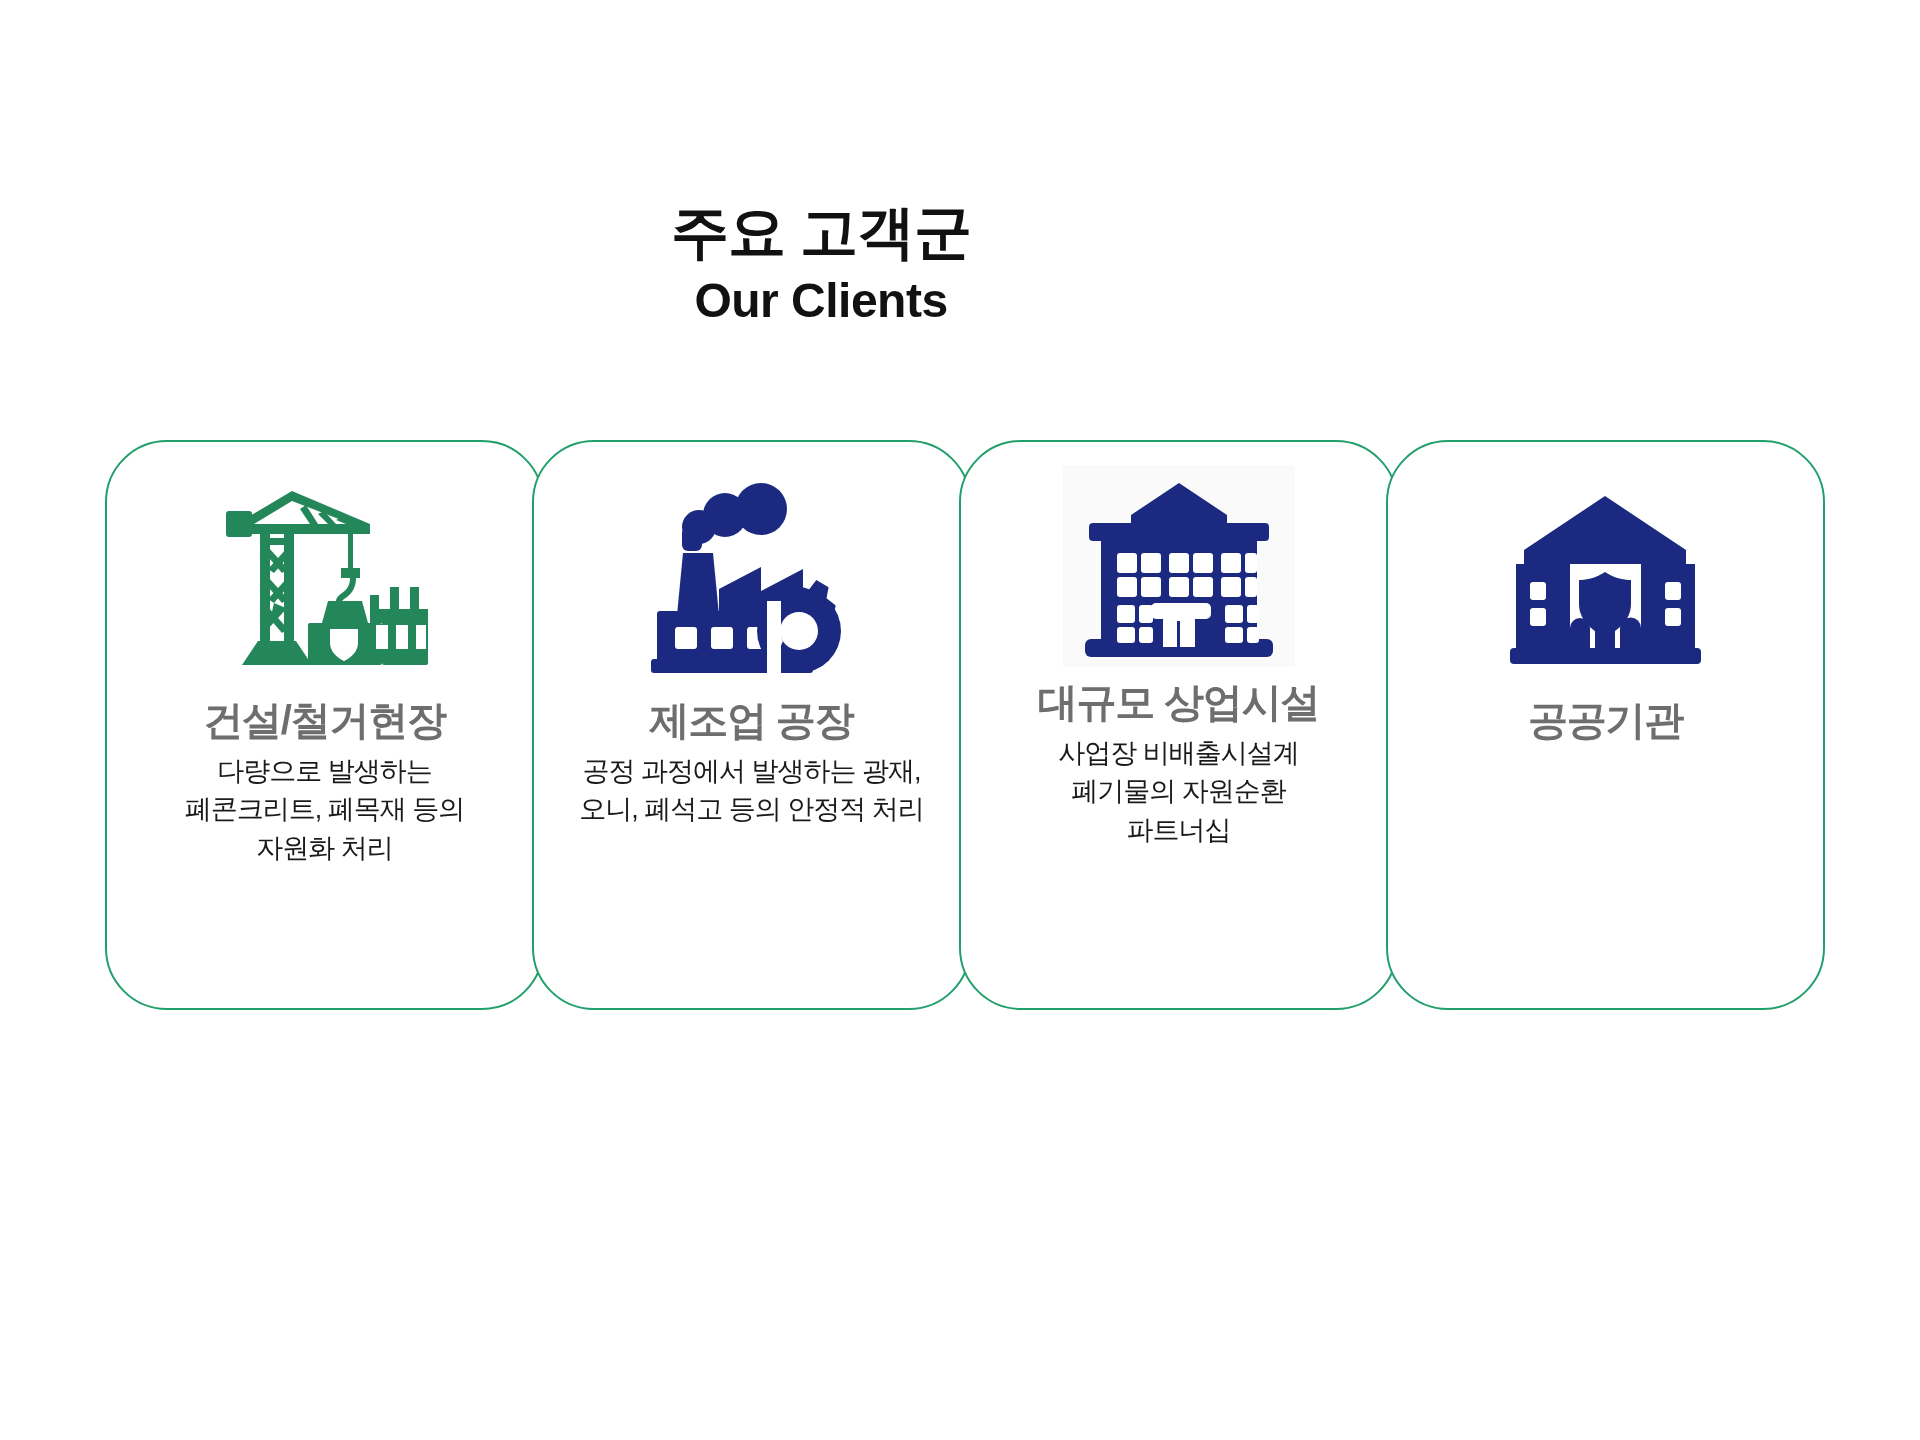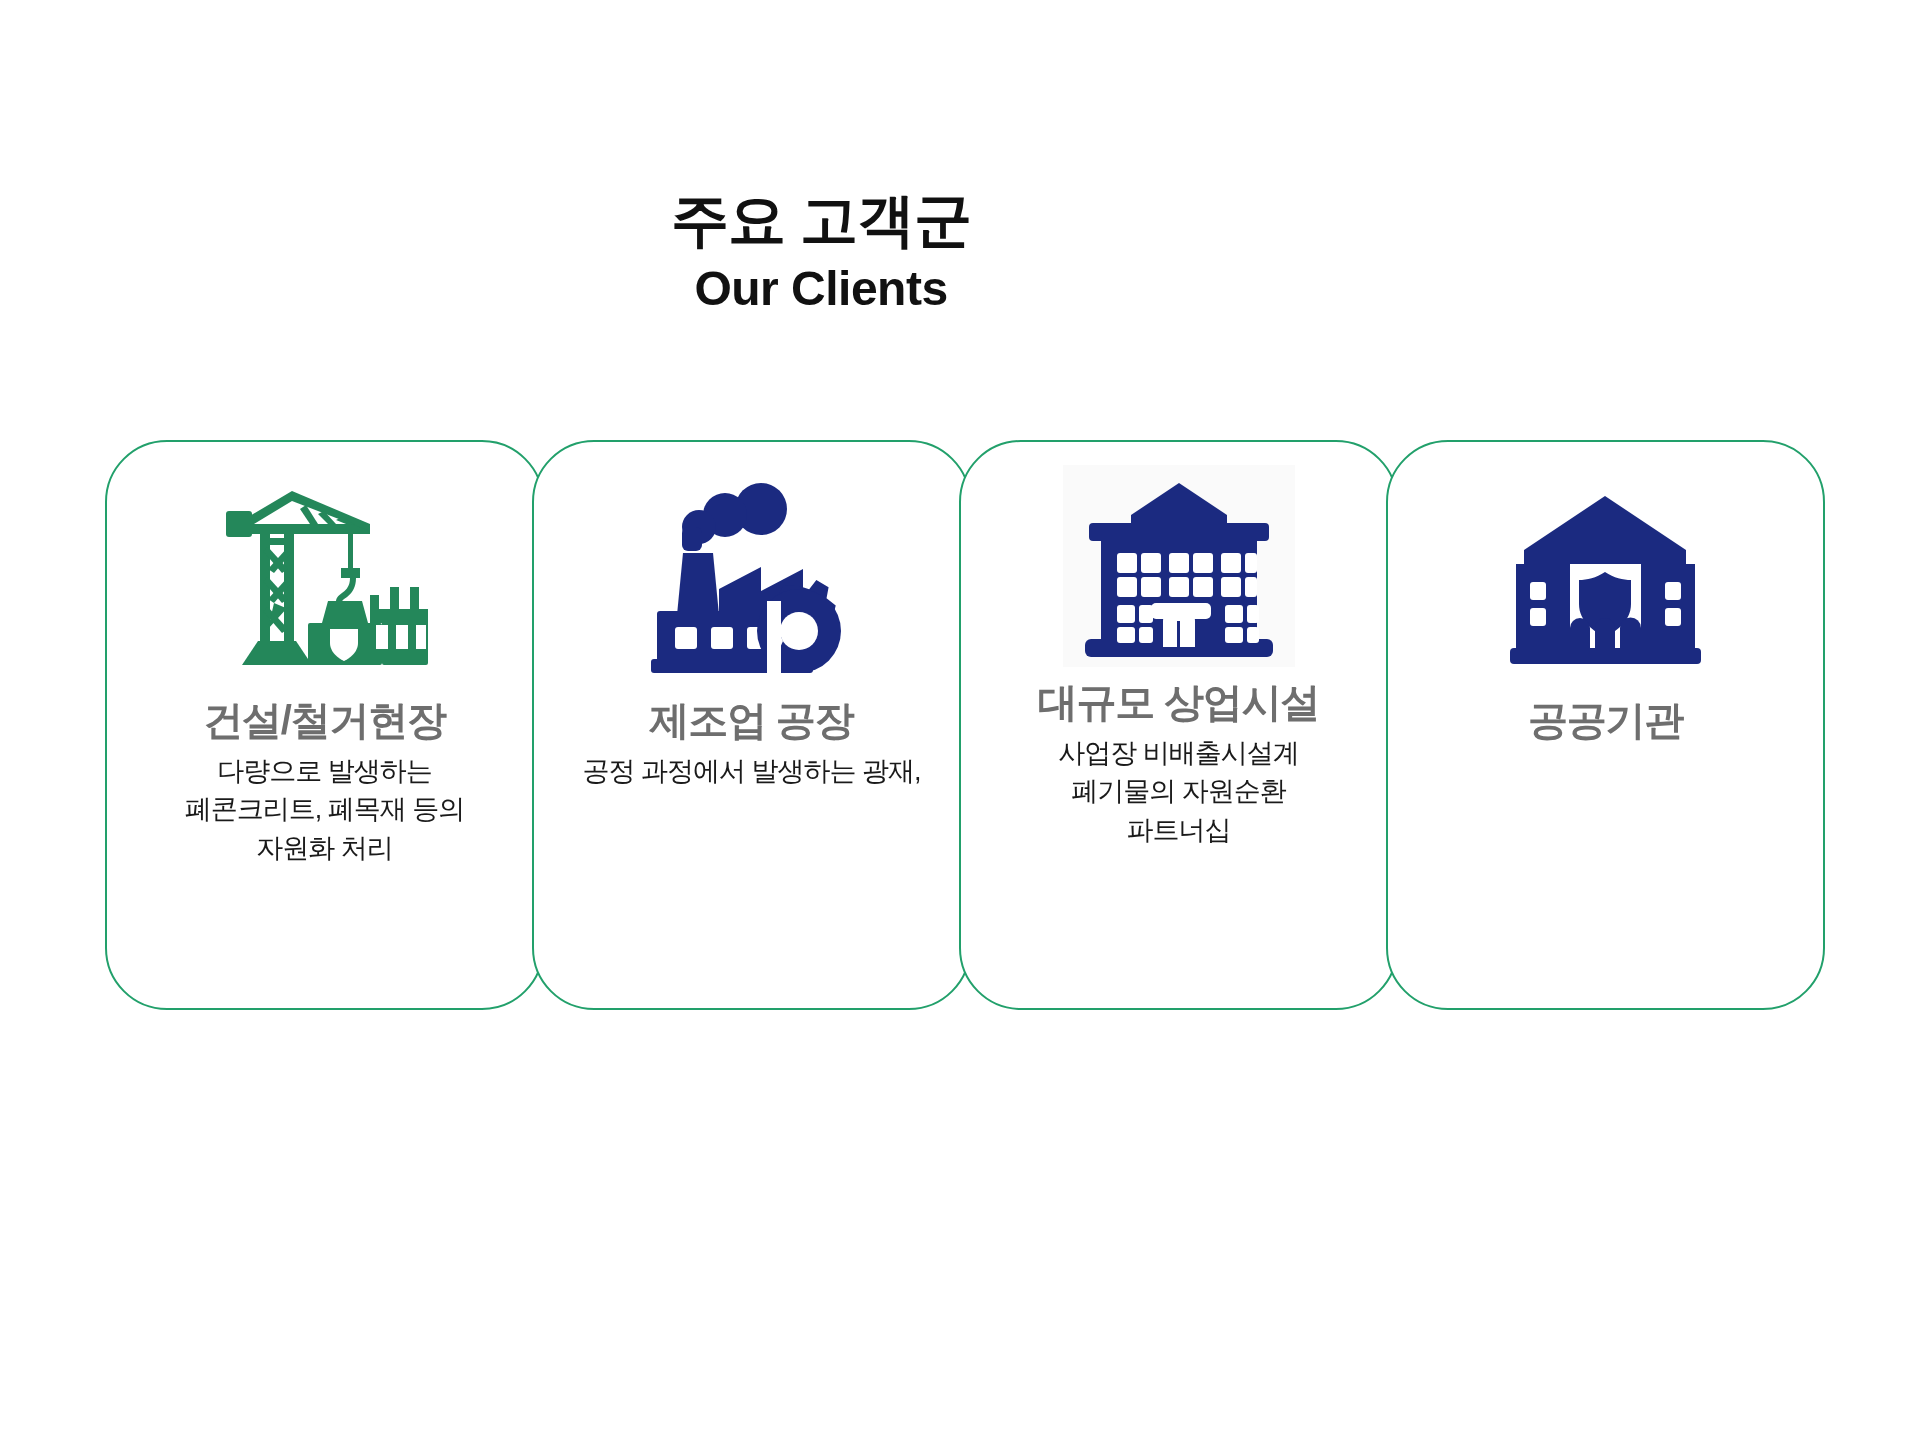--- a/index.html
+++ b/index.html
@@ -18,21 +18,21 @@
 
   .slide {
     position: absolute;
     inset: 0;
     background: #ffffff;
   }
 
   
   .header {
     position: absolute;
-    top: 190px;
+    top: 202px;
     left: 0;
     width: 1642px;
     text-align: center;
   }
   .title-ko {
     font-size: 58px;
     font-weight: 700;
     letter-spacing: -1px;
     line-height: 1.05;
     color: #111111;
@@ -213,20 +213,21 @@
               <circle cx="0" cy="0" r="19" fill="#ffffff"></circle>
             </g>
             <rect x="118" y="120" width="14" height="72" fill="#ffffff"></rect>
             <polygon points="118,120 132,120 124,140 134,160 120,192 118,192" fill="#ffffff"></polygon>
           </g>
         </svg>
       </div>
       <div class="card-title">제조업 공장</div>
       <div class="card-desc">
         <div>공정 과정에서 발생하는 광재,</div>
+        <div>오니, 폐석고 등의 안정적 처리</div>
       </div>
     </div>
 
     <div class="card raise">
       <div class="card-icon">
         <div class="icon-plate">
           <svg width="200" height="190" viewBox="0 0 200 190" aria-hidden="true">
             <g fill="#1B2A80">
 
               <path d="M100 12 L148 44 L148 54 L52 54 L52 44 Z"></path>

